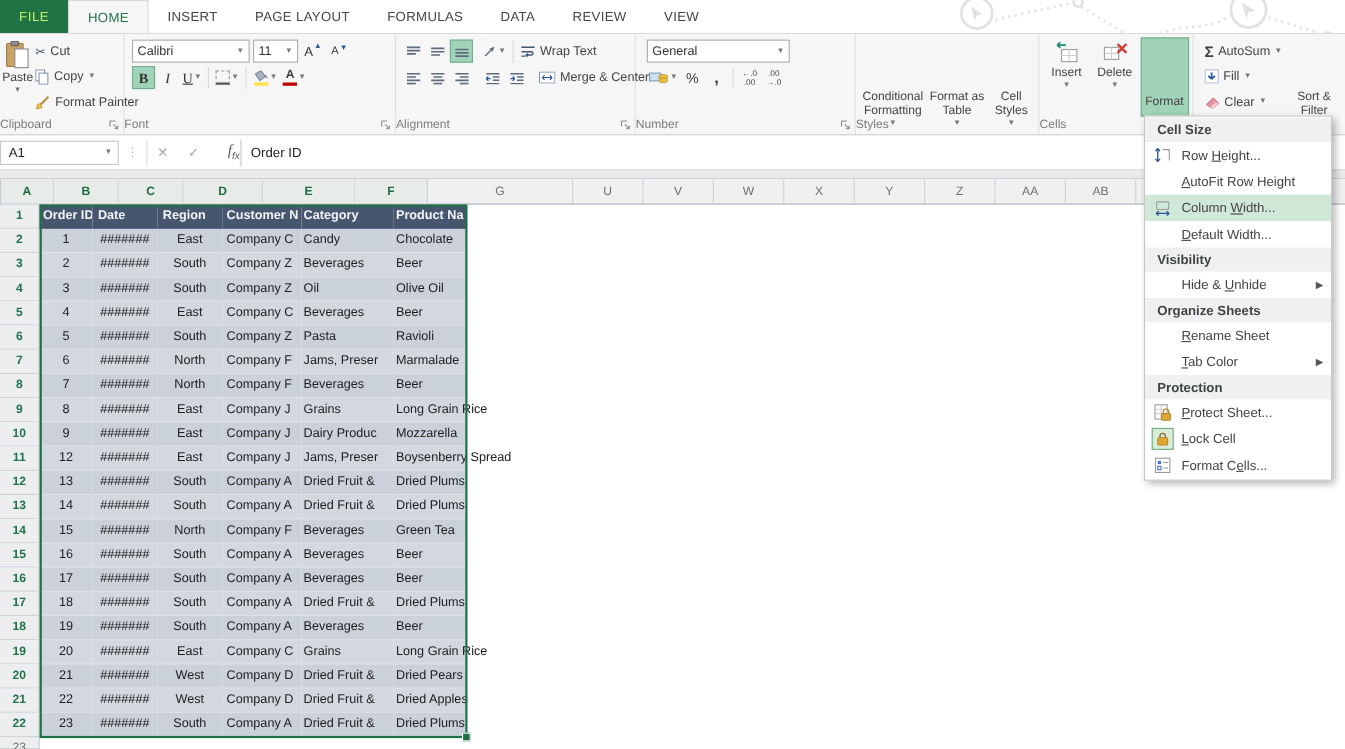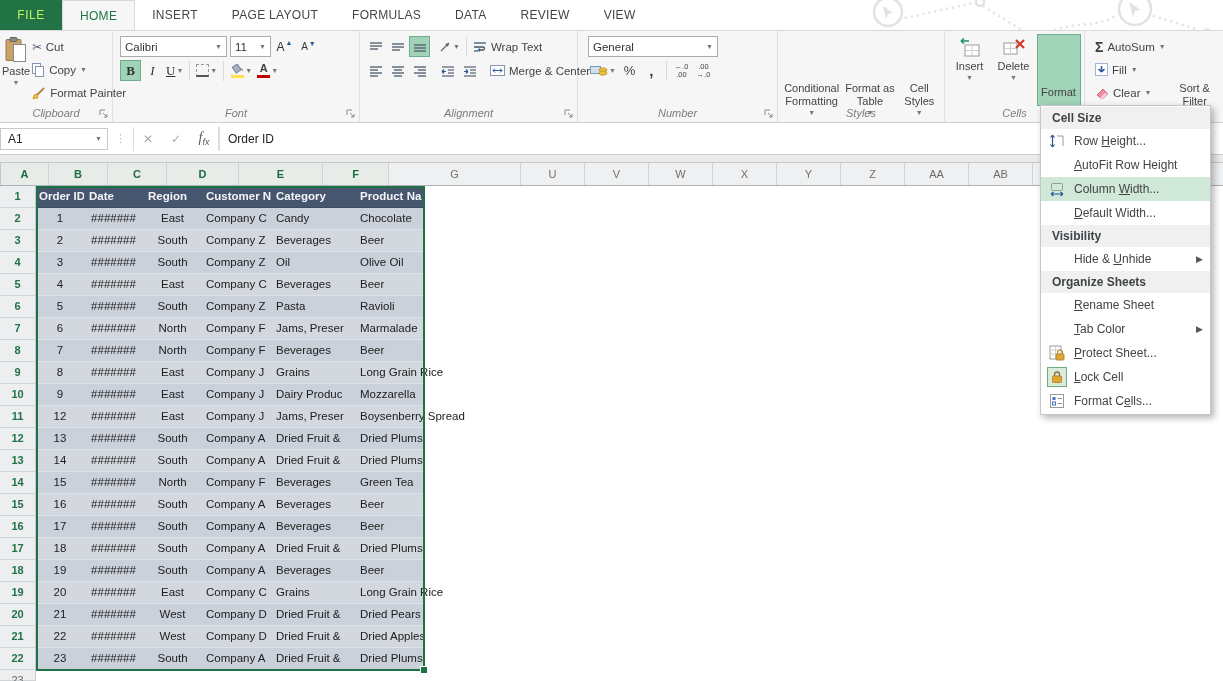--- a/index.html
+++ b/index.html
@@ -11,21 +11,21 @@
   .tabbar { position:relative; height:31px; background:#fff; border-bottom:1px solid #d9d9d9; display:flex; align-items:stretch; overflow:hidden; }
   .watermark { position:absolute; right:0; top:0; pointer-events:none; }
   .file-tab { width:62px; background:#217346; color:#bef264; display:flex; align-items:center; justify-content:center; font-size:12px; letter-spacing:.5px; z-index:2; }
   .tabs { display:flex; z-index:2; }
   .tab { padding:0 17px; display:flex; align-items:center; color:#444; font-size:12px; letter-spacing:.3px; }
   .tab.active { color:#217346; background:#f6f6f7; border:1px solid #d9d9d9; border-bottom:none; margin-bottom:-1px; }
 
   
   .ribbon { position:relative; height:92px; background:#f6f6f7; border-bottom:1px solid #cfcfcf; display:flex; z-index:1; }
   .rgroup { position:relative; border-right:1px solid #e0e0e0; padding:3px 2px 16px 2px; display:flex; }
-  .rlabel { position:absolute; bottom:0; left:0; right:0; height:15px; text-align:center; font-size:11px; color:#7c7c7c;font-style:italic; }
+  .rlabel { position:absolute; bottom:0; left:0; right:0; height:15px; text-align:left; font-size:11px; color:#7c7c7c; }
   .launcher { position:absolute; right:3px; bottom:3px; width:10px; height:10px; }
   .bigbtn { width:46px; display:flex; flex-direction:column; align-items:center; justify-content:flex-start; gap:1px; font-size:11px; color:#444; text-align:center; line-height:1.15; padding-top:3px; }
   .stackcol { display:flex; flex-direction:column; justify-content:flex-start; gap:2px; padding-top:2px; }
   .smbtn { display:flex; align-items:center; gap:4px; height:21px; font-size:11.5px; color:#444; padding:0 2px; white-space:nowrap; }
   .dd { font-size:7px; color:#777; line-height:1; }
   .combo { background:#fff; border:1px solid #ababab; height:21px; display:flex; align-items:center; justify-content:space-between; padding:0 4px; font-size:11.5px; color:#333; }
   .btnrow { display:flex; align-items:center; gap:1px; }
   .tbtn { min-width:21px; height:21px; display:flex; align-items:center; justify-content:center; gap:1px; padding:0 2px; }
   .tbtn.on { background:#a0d3b8; border:1px solid #6fae8c; }
   .vdiv { width:1px; height:20px; background:#dadada; margin:0 3px; }
@@ -41,21 +41,21 @@
   .hlbtn { background:#a0d3b8; border:1px solid #6fae8c;gap:48px; }
   .eg { display:flex; }
   .sigma { font-size:14px; font-weight:bold; color:#3f3f3f; line-height:1; }
 
   
   .frow { height:32px; background:#fff; border-bottom:1px solid #cdcdcd; display:flex; align-items:center; padding:4px 0 4px 0; }
   .namebox { width:108px; height:22px; border:1px solid #c9c9c9; display:flex; align-items:center; justify-content:space-between; padding:0 5px 0 7px; font-size:12px; color:#222; margin-left:0; }
   .fdots { color:#b5b5b5; font-size:11px; padding:0 7px; }
   .fbtns { display:flex; align-items:center; gap:0; border:1px solid #dcdcdc; border-top:none; border-bottom:none; height:24px; }
   .fbtn { width:28px; text-align:center; color:#a9a9a9; font-size:12px; }
-  .fxg { color:#5a5a5a; font-size:12px; }
+  .fxg { color:#5a5a5a; font-size:12px;text-align:right; }
   .fxg i { font-family:"Liberation Serif",serif; font-size:14px; }
   .fxg sub { font-size:9px; }
   .ffield { flex:1; height:24px; display:flex; align-items:center; padding-left:8px; font-size:12px; color:#222; border-left:1px solid #dcdcdc; }
   .gapstrip { height:8px; background:#ebebeb; border-bottom:1px solid #c9c9c9; }
 
   
   .grid { position:relative; height:518px; background:#fff; overflow:hidden; }
   .chrow { display:flex; height:23px; border-bottom:1px solid #aeb2b8; background:#eef0f2; }
   .corner { width:36px; height:100%; background:#eceef0; border-right:1px solid #c6cacf; position:relative; }
   .corner::after { content:""; position:absolute; right:2px; bottom:2px; border-style:solid; border-width:0 0 11px 11px; border-color:transparent transparent #b9bdc3 transparent; }
@@ -783,20 +783,21 @@
         <div class="msec">Organize Sheets</div>
         <div class="mitem">
           <span class="micon"></span>
           <span class="mlabel"><u>R</u>ename Sheet</span>
         </div>
         <div class="mitem">
           <span class="micon"></span>
           <span class="mlabel"><u>T</u>ab Color</span>
           <span class="marrow">▶</span>
         </div>
+        <div class="msec">Protection</div>
         <div class="mitem">
           <span class="micon">
             <svg width="16" height="16" viewBox="0 0 16 16">
               <rect x="1" y="1" width="11" height="13" fill="#fff" stroke="#9a9a9a"></rect>
               <path d="M1 5 H12 M1 9 H12 M6.5 1 V14" stroke="#cfcfcf"></path>
               <rect x="7" y="9" width="8" height="6" rx="1" fill="#dfa834" stroke="#b5882a"></rect>
               <path d="M8.5 9 V7.5 a2.5 2.5 0 0 1 5 0 V9" fill="none" stroke="#b5882a" stroke-width="1.2"></path>
             </svg>
           </span>
           <span class="mlabel"><u>P</u>rotect Sheet...</span>

